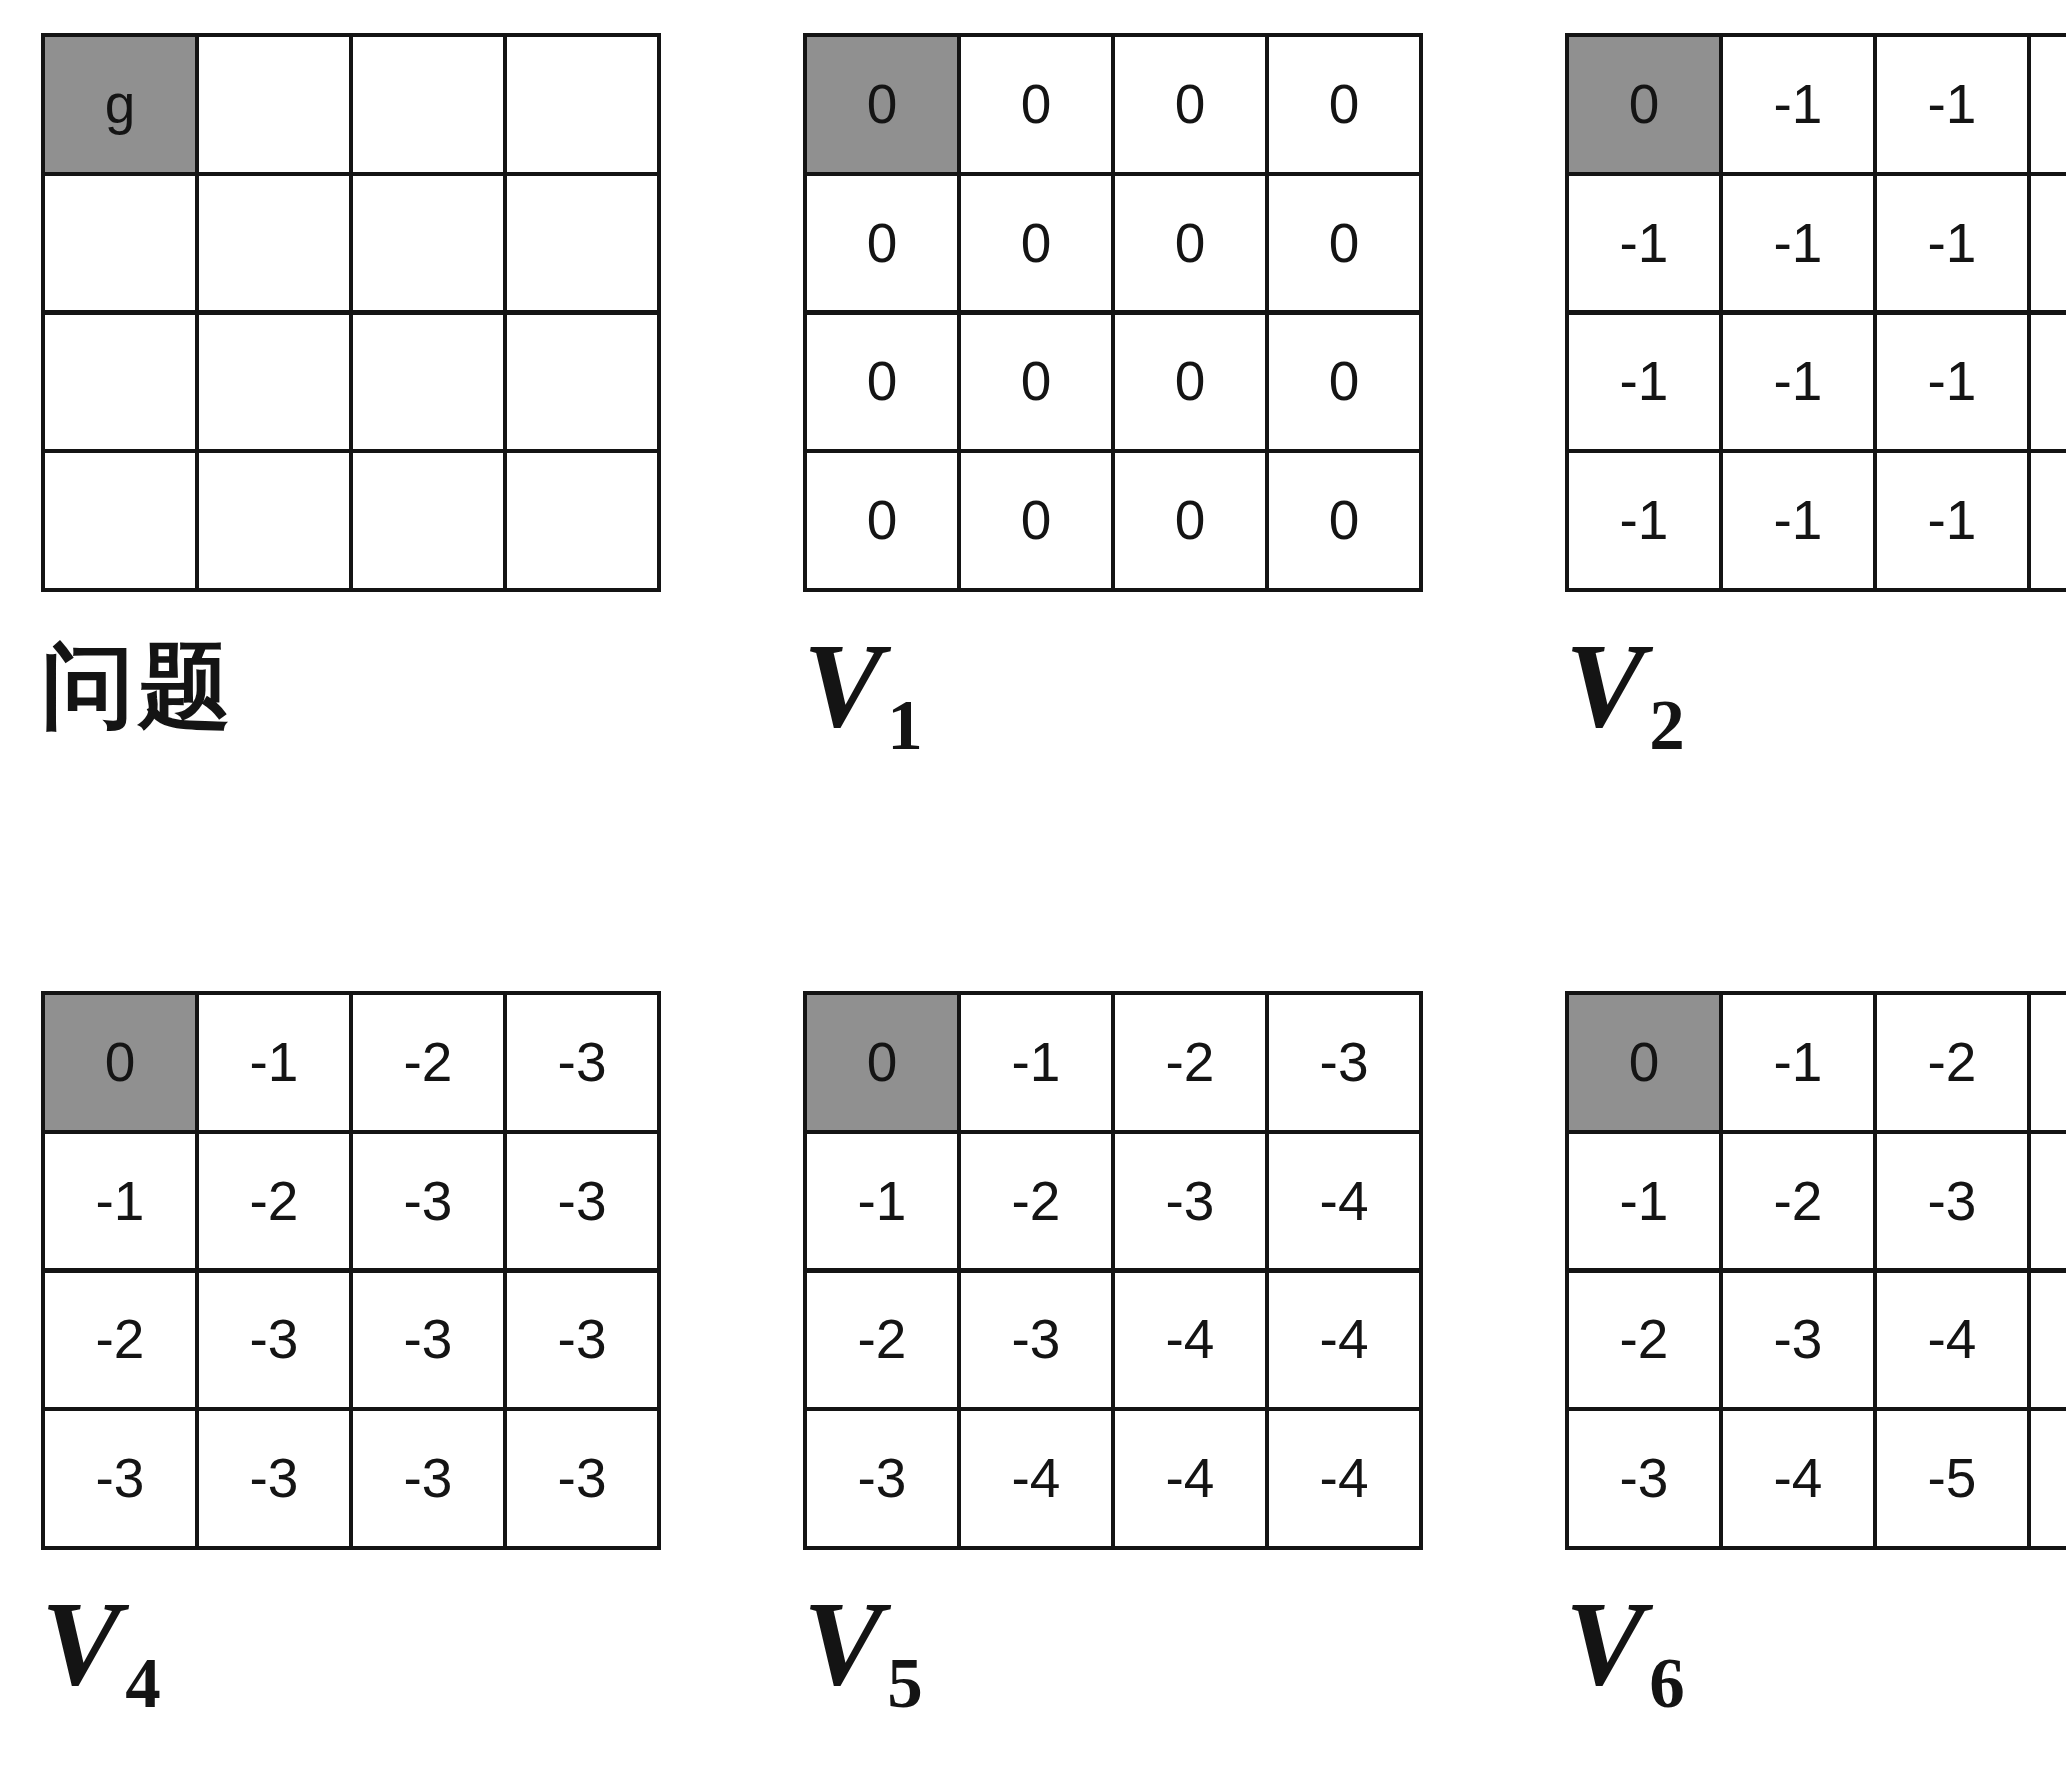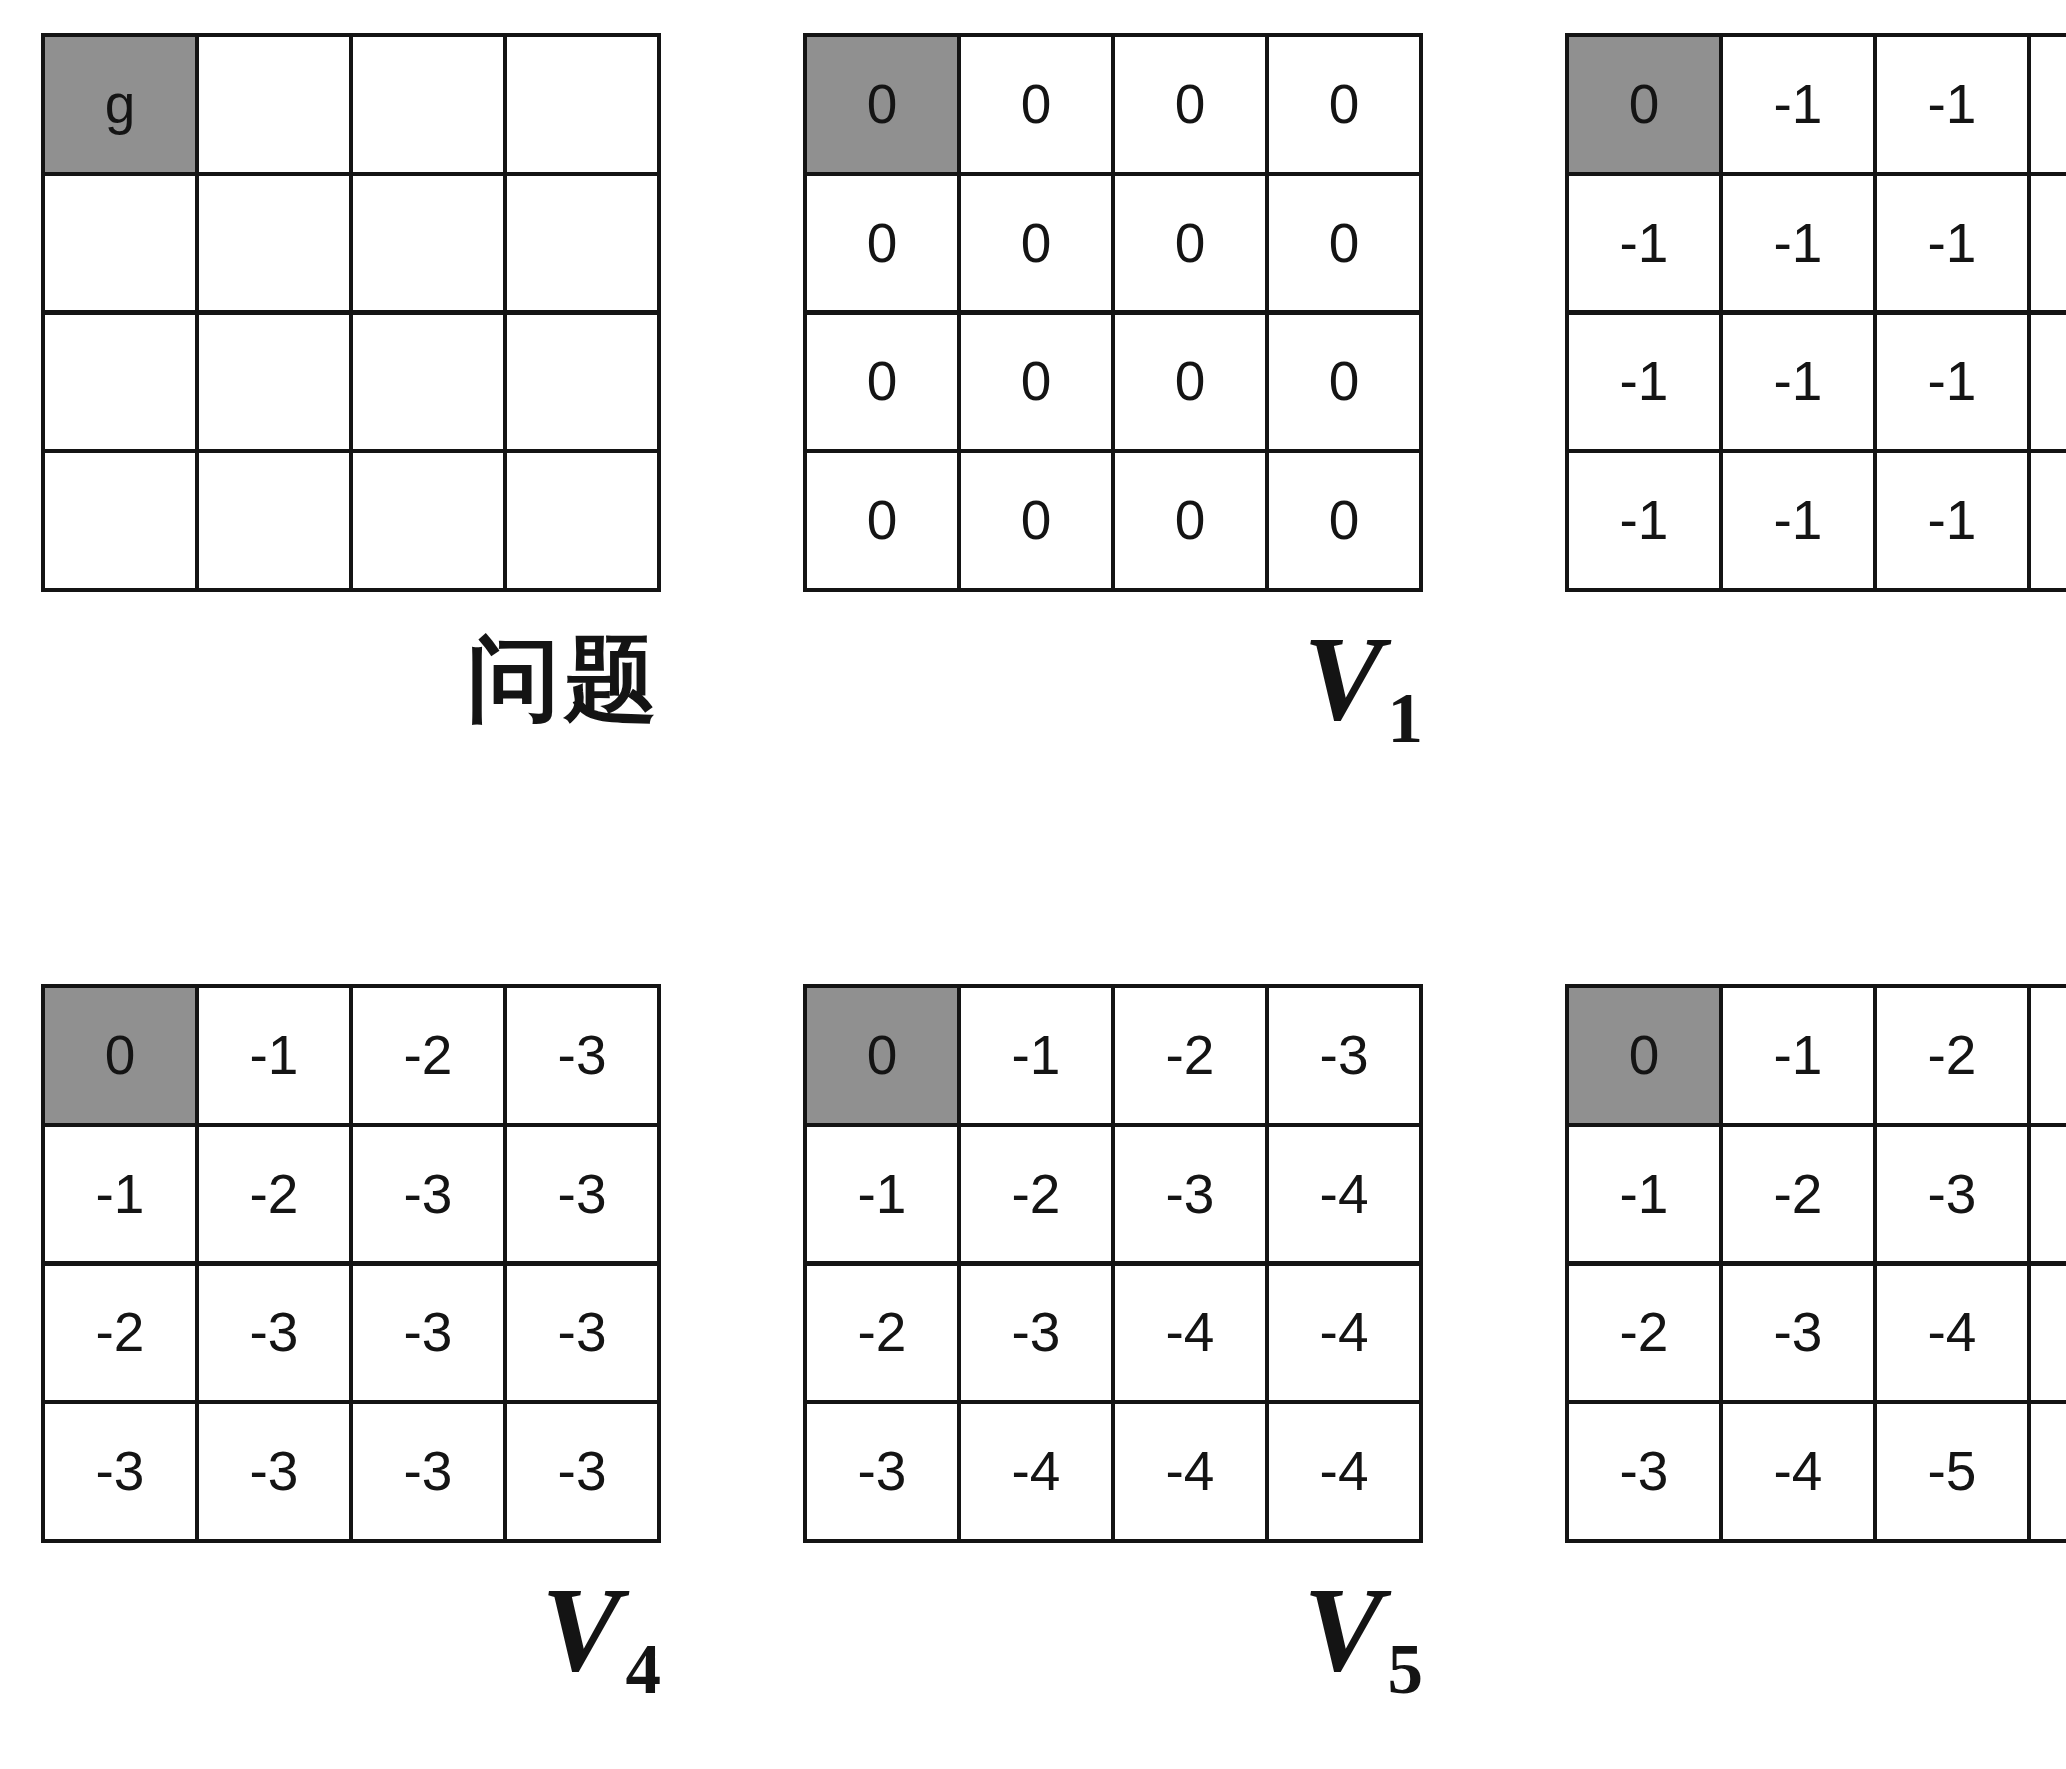--- a/index.html
+++ b/index.html
@@ -49,25 +49,25 @@
     align-items:center;
     justify-content:center;
     font-size:55px;
     line-height:1;
     color:var(--text);
   }
   .cell.goal{
     background:var(--goal);
   }
   figcaption.caption{
-    margin-top:25px;
+    margin-top:32px;
     height:124px;
     display:flex;
     align-items:center;
-    justify-content:flex-end;
+    justify-content:flex-start;
   }
   .cjk-label{
     font-family:"Liberation Serif","DejaVu Serif",serif;
     font-weight:bold;
     font-size:93px;
     line-height:1;
     letter-spacing:4.1px;
   }
   .v-label{
     display:inline-flex;

